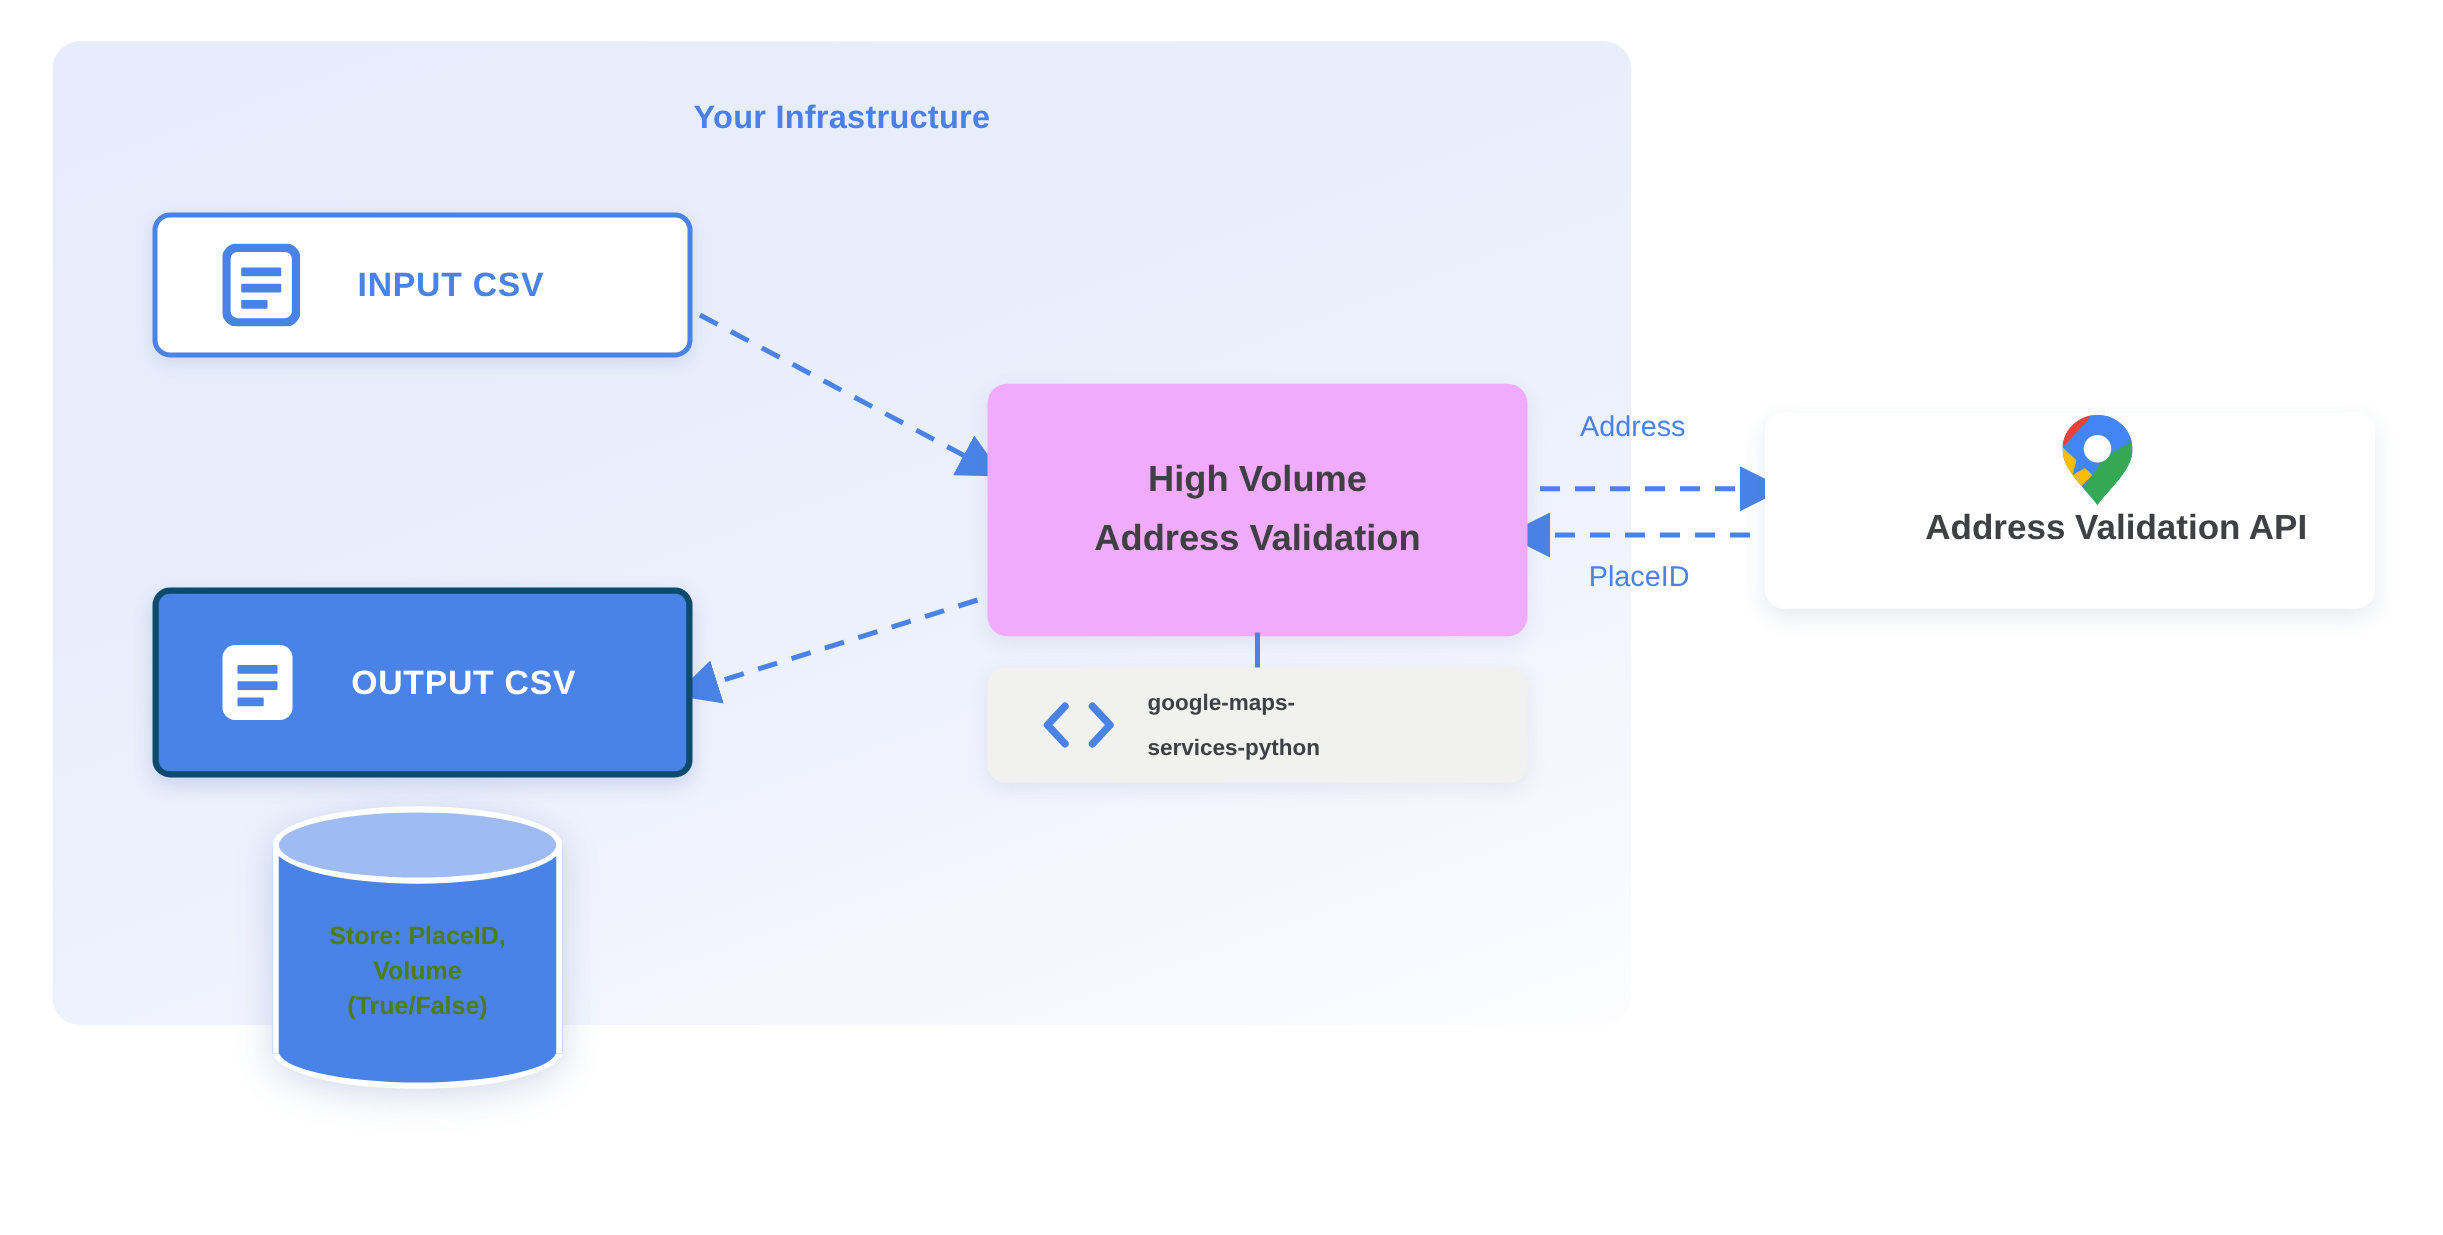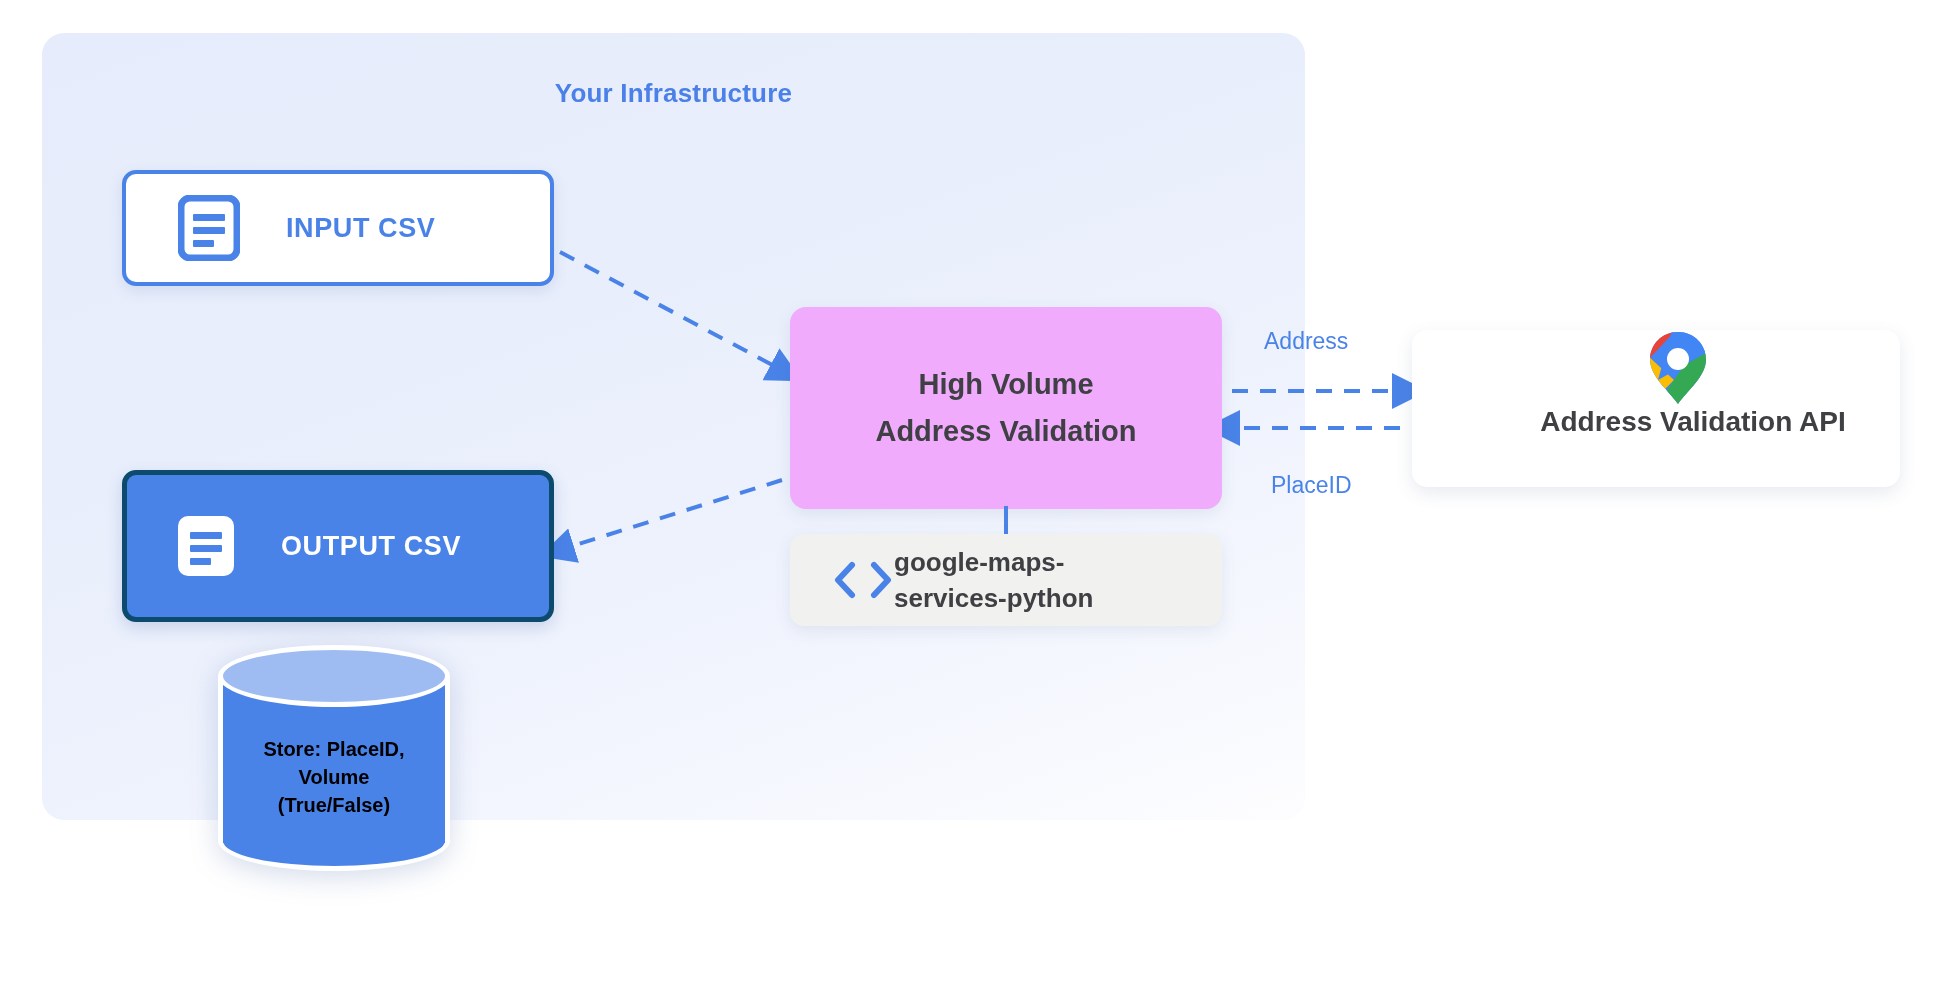--- a/index.html
+++ b/index.html
@@ -63,21 +63,21 @@
   .db-top{
     position:absolute;left:6px;top:0px;width:232px;height:62px;
     border-radius:50%;background:#9fbcf2;border:5px solid #ffffff;box-sizing:border-box;
   }
   .db-bottom{
     position:absolute;left:6px;top:166px;width:232px;height:60px;
     border-radius:50%;background:#4a83e8;border:5px solid #ffffff;box-sizing:border-box;
   }
   .db-text{
     position:absolute;left:6px;top:90px;width:232px;
-    text-align:center;color:#000000;font-size:20px;font-weight:bold;line-height:28px;
+    text-align:center;color:#4d7c0f;font-size:20px;font-weight:bold;line-height:28px;
     z-index:4;
   }
 
   
   .script-box{
     position:absolute;left:790px;top:307px;width:432px;height:202px;
     background:#f0abfc;border-radius:16px;
     display:flex;align-items:center;justify-content:center;
     box-shadow:0 5px 16px rgba(70,90,130,.10);
   }
@@ -89,40 +89,40 @@
   }
   .lib-box{
     position:absolute;left:790px;top:534px;width:432px;height:92px;
     background:#f1f1ef;border-radius:14px;
     display:flex;align-items:center;
     box-shadow:0 5px 16px rgba(70,90,130,.10);
     padding-left:42px;box-sizing:border-box;
   }
   .code-icon{width:62px;height:42px;flex:0 0 auto;}
   .lib-text{
-    color:#3f4043;font-size:26px;font-weight:bold;line-height:36px;
+    margin-left:24px;color:#3f4043;font-size:18px;font-weight:bold;line-height:36px;
   }
 
   
   .api-card{
     position:absolute;left:1412px;top:330px;width:488px;height:157px;
     background:#ffffff;border-radius:15px;
     display:flex;align-items:center;padding-left:44px;box-sizing:border-box;
     box-shadow:0 6px 18px rgba(70,90,130,.13);
     flex-direction:column;
   }
   .pin-icon{width:60px;height:76px;flex:0 0 auto;}
   .api-label{margin-left:30px;color:#3f4043;font-size:28px;font-weight:bold;}
 
   
   .edge-label{
     position:absolute;color:#4a83e8;font-size:23px;font-weight:normal;white-space:nowrap;
   }
   .lbl-location{left:1264px;top:328px;}
-  .lbl-placeid{left:1271px;top:472px;text-align:center;}
+  .lbl-placeid{left:1271px;top:448px;text-align:center;}
 
   
   .arrows{position:absolute;left:0;top:0;width:1954px;height:988px;pointer-events:none;}
 </style>
 </head>
 <body>
 
 <div id="stage">
 
   <div class="infra-panel"></div>

